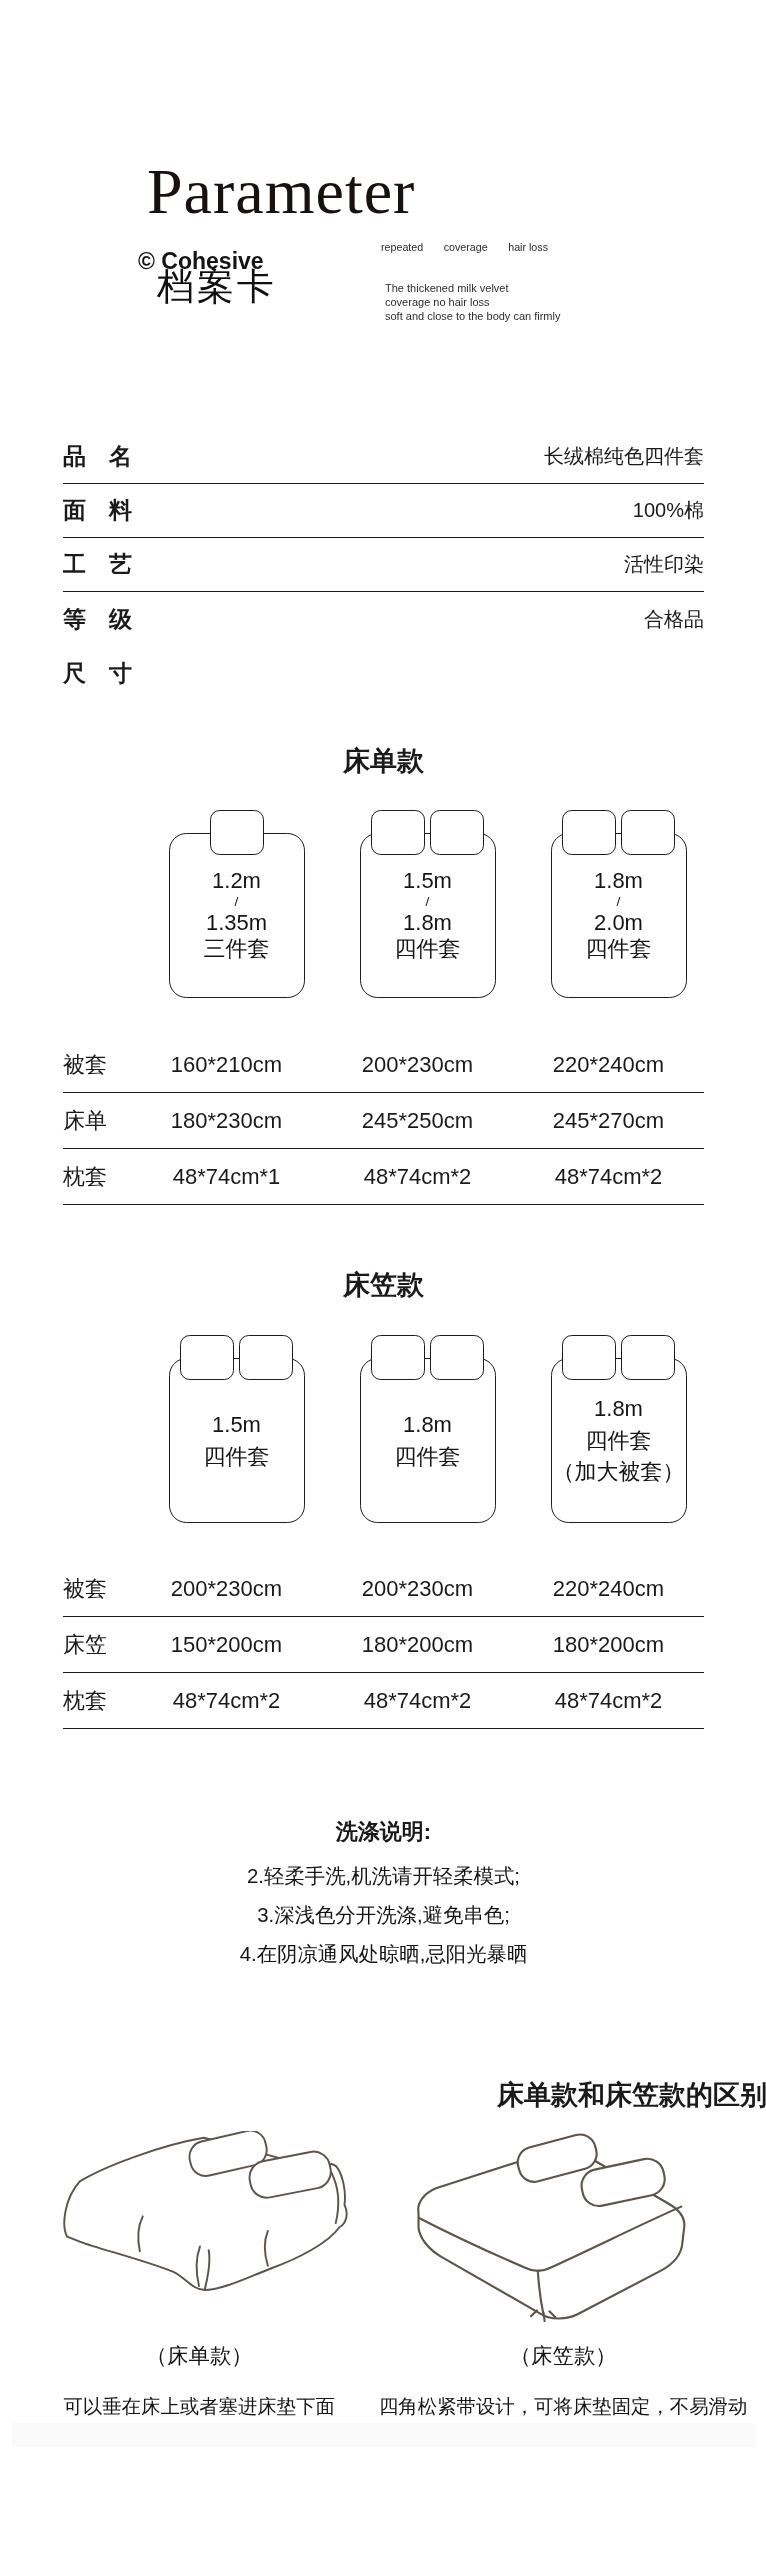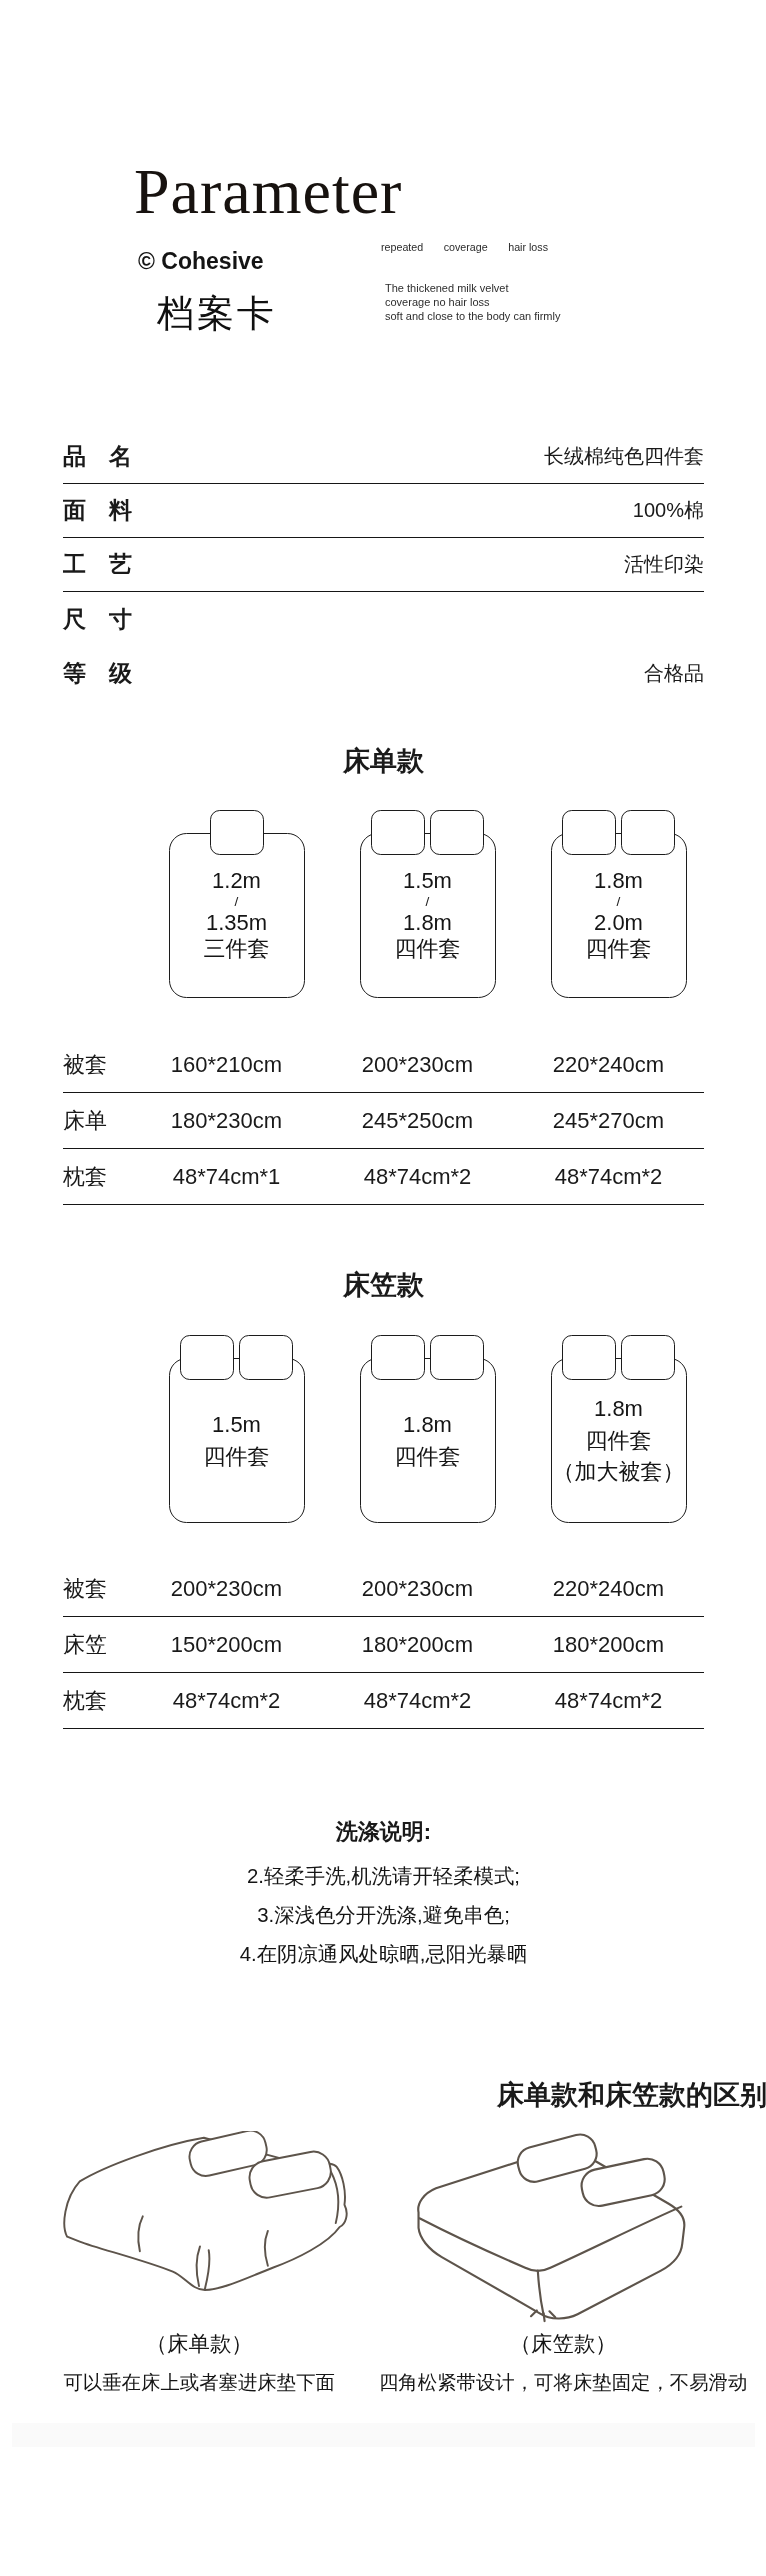--- a/index.html
+++ b/index.html
@@ -2,26 +2,26 @@
 <html><head>
 <meta charset="utf-8">
 <style>
   * { margin:0; padding:0; box-sizing:border-box; }
   html,body { background:#fff; }
   body { font-family:"Liberation Sans","DejaVu Sans",sans-serif; color:#1a1a1a; }
   .page { position:relative; width:767px; height:2576px; background:#ffffff; overflow:hidden; margin:0 auto; }
   .abs { position:absolute; }
 
   
-  .logo { left:134px; top:155px; font-family:"Liberation Serif","DejaVu Serif",serif;
+  .logo { left:147px; top:155px; font-family:"Liberation Serif","DejaVu Serif",serif;
           font-size:64px; font-weight:400; color:#17120f; letter-spacing:1px; }
   .keywords { left:381px; top:241px; width:167px; display:flex; justify-content:space-between;
               font-size:10.7px; color:#2b2b2b; }
   .brand { left:138px; top:248px; font-size:23px; font-weight:700; color:#141414; }
-  .subtitle { left:157px; top:289px; font-size:37px; font-weight:400; letter-spacing:2.9px; color:#101010; }
+  .subtitle { left:157px; top:262px; font-size:37px; font-weight:400; letter-spacing:2.9px; color:#101010; }
   .desc { left:385px; top:281px; font-size:11px; line-height:1.28; color:#2e2e2e; }
 
   
   .spec { left:63px; top:430px; width:641px; }
   .spec-row { height:54px; display:flex; align-items:center; justify-content:space-between; }
   .spec-row.rule { border-bottom:1.9px solid #161616; }
   .spec-label { font-size:23px; font-weight:700; }
   .spec-value { font-size:20px; }
 
   
@@ -49,21 +49,21 @@
 
   
   .washing { left:0; width:767px; text-align:center; }
   .wash-title { font-size:22px; font-weight:700; }
   .wash-list { margin-top:9.7px; }
   .wash-item { font-size:20.4px; line-height:39px; color:#151515; }
 
   
   .diff-title { left:0; top:2077px; width:767px; text-align:right; font-size:27px; font-weight:700; }
   .diff { left:19.4px; top:2131px; width:728px; display:grid; grid-template-columns:1fr 1fr; }
-  .diff-col { display:flex; flex-direction:column; align-items:center; }
+  .diff-col { display:flex; flex-direction:column; align-items:center;gap:12px; }
   .diff-label { margin-top:5.8px; font-size:21.4px; color:#151515; }
   .diff-caption { margin-top:11.6px; font-size:19.4px; color:#151515; white-space:nowrap; }
 
   .band { left:11.6px; top:2423px; width:743px; height:24px; background:#fafafa; }
 </style>
 </head>
 <body>
 
 <div class="page">
 
@@ -88,26 +88,26 @@
     </div>
     <div class="spec-row rule">
       <span class="spec-label">面　料</span>
       <span class="spec-value">100%棉</span>
     </div>
     <div class="spec-row rule">
       <span class="spec-label">工　艺</span>
       <span class="spec-value">活性印染</span>
     </div>
     <div class="spec-row">
+      <span class="spec-label">等　级</span>
+      <span class="spec-value">合格品</span>
+    </div>
+    <div class="spec-row">
       <span class="spec-label">尺　寸</span>
       <span class="spec-value"></span>
-    </div>
-    <div class="spec-row">
-      <span class="spec-label">等　级</span>
-      <span class="spec-value">合格品</span>
     </div>
   </div>
 
   <div class="abs sec-title" style="top:743px;">床单款</div>
 
   <div class="abs beds" style="top:810px;">
     <div class="bed c2">
       <div class="pillows">
           <span class="pillow"></span>
         </div>

